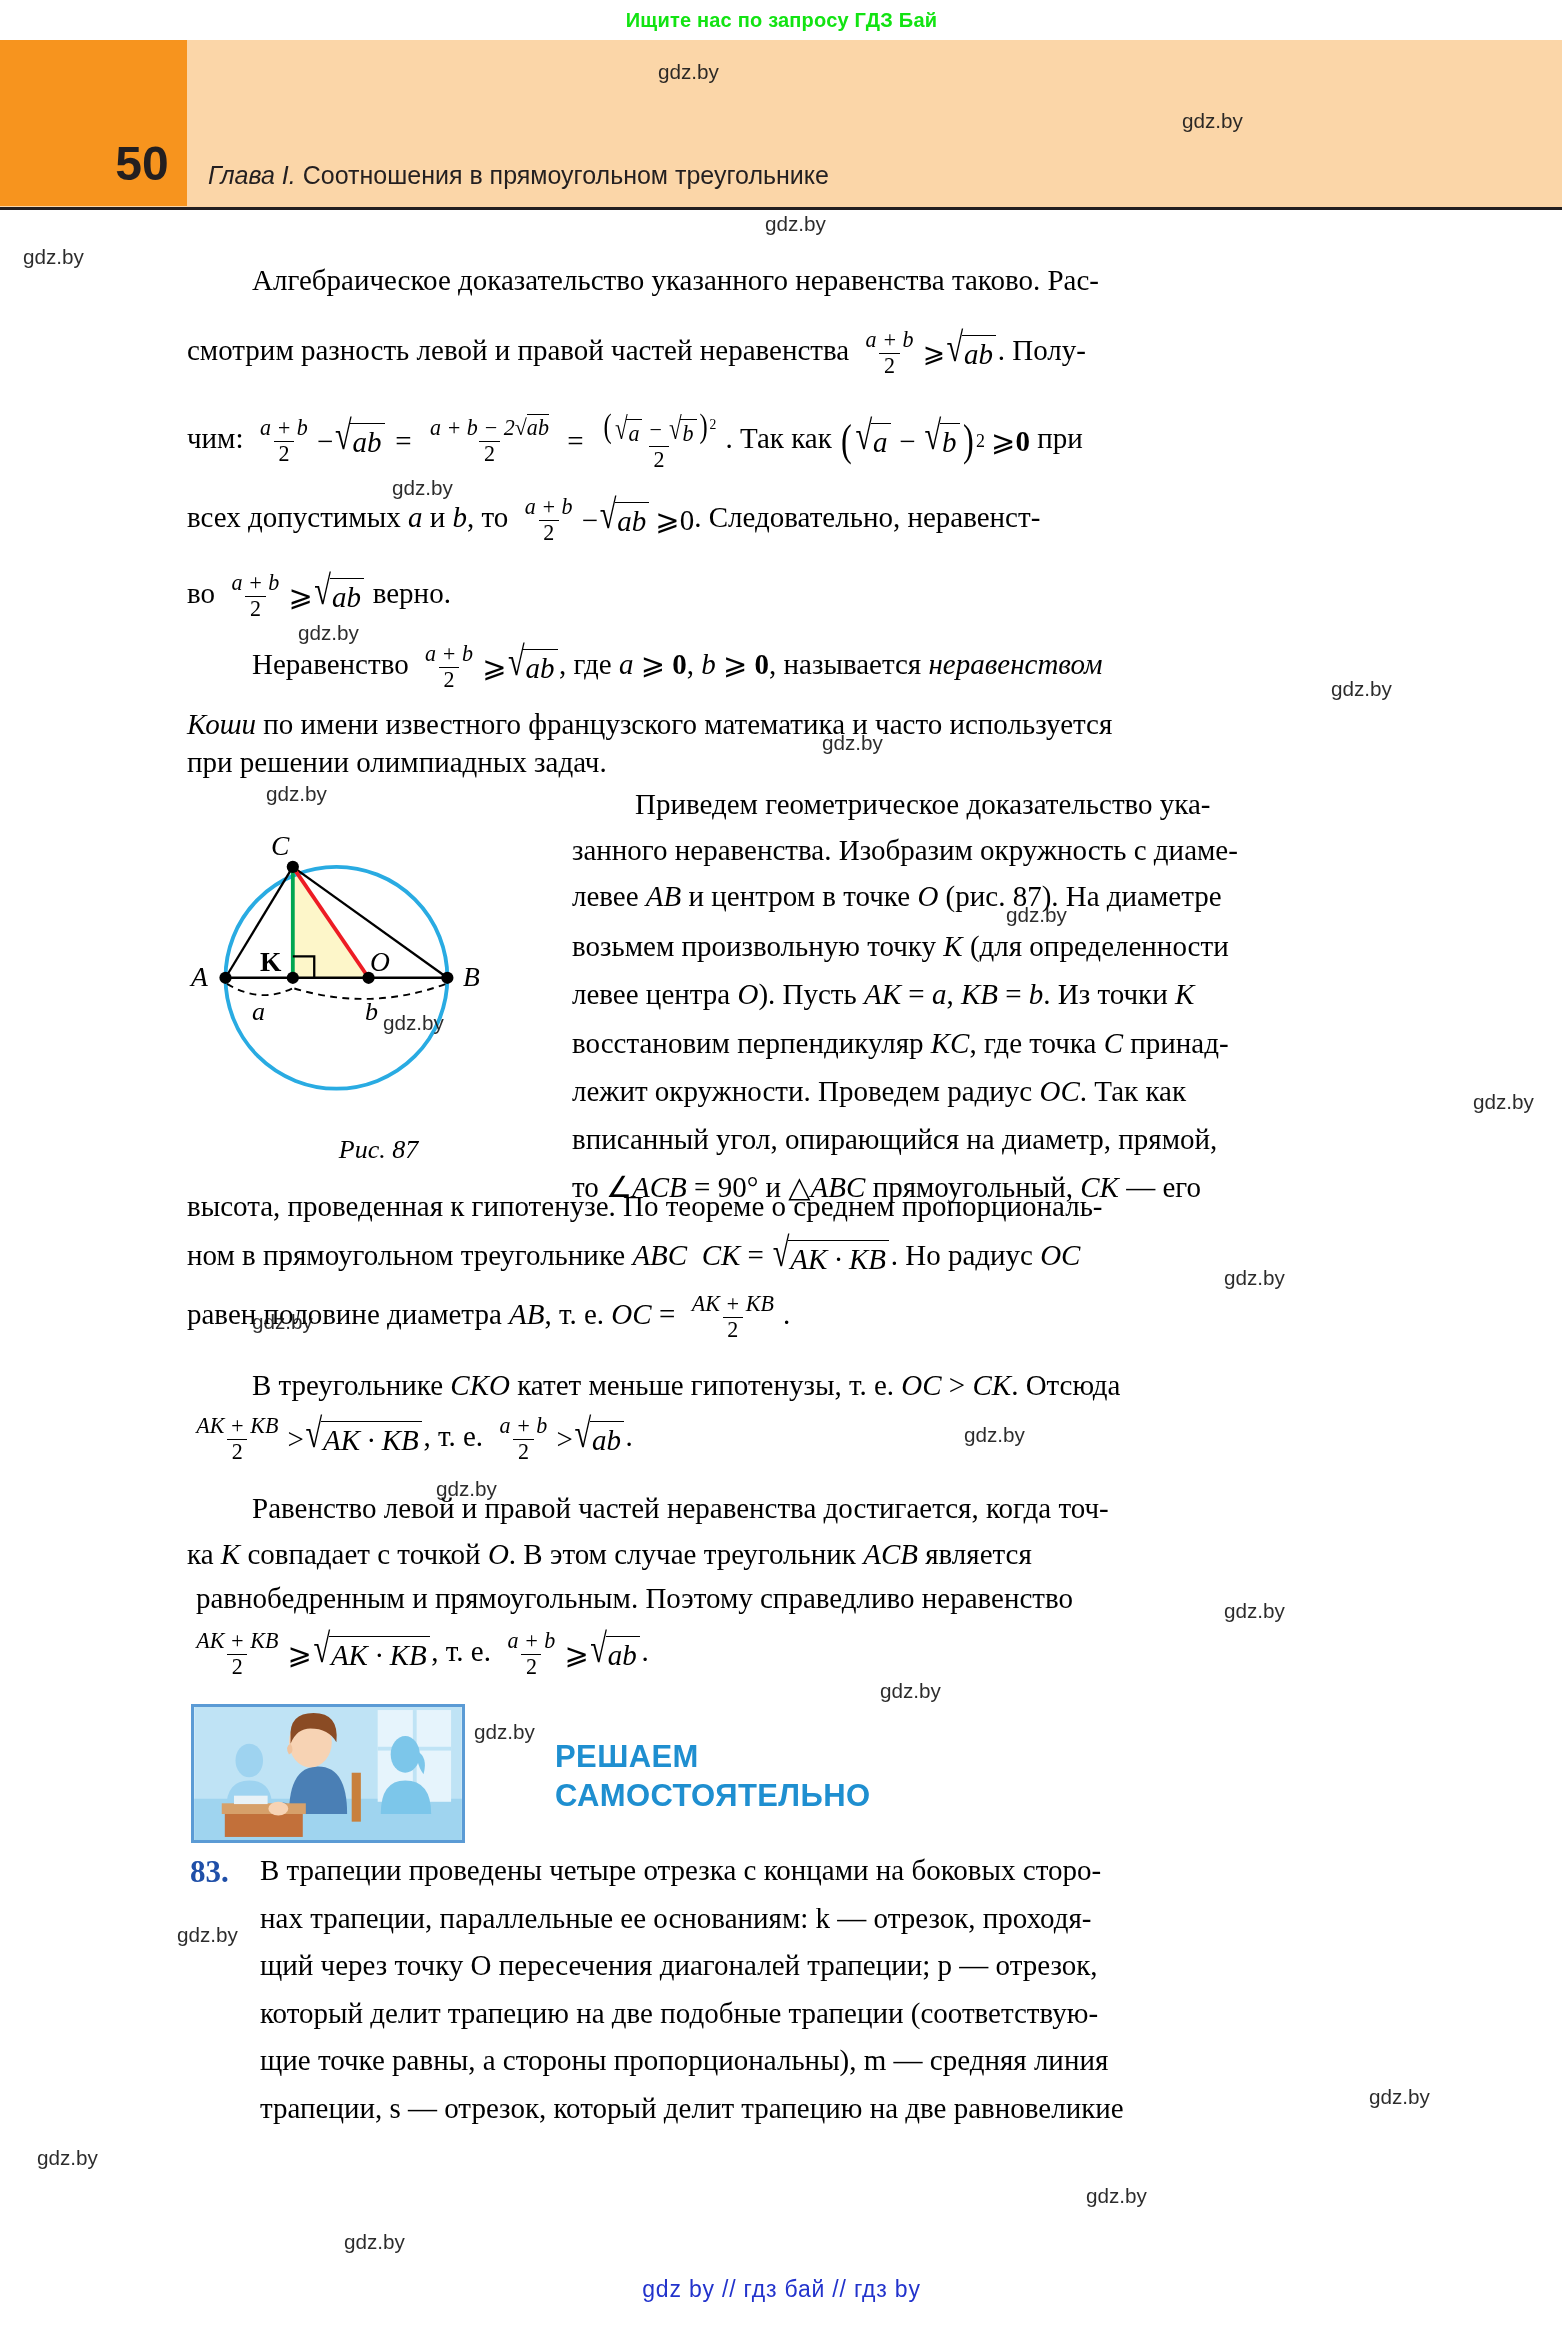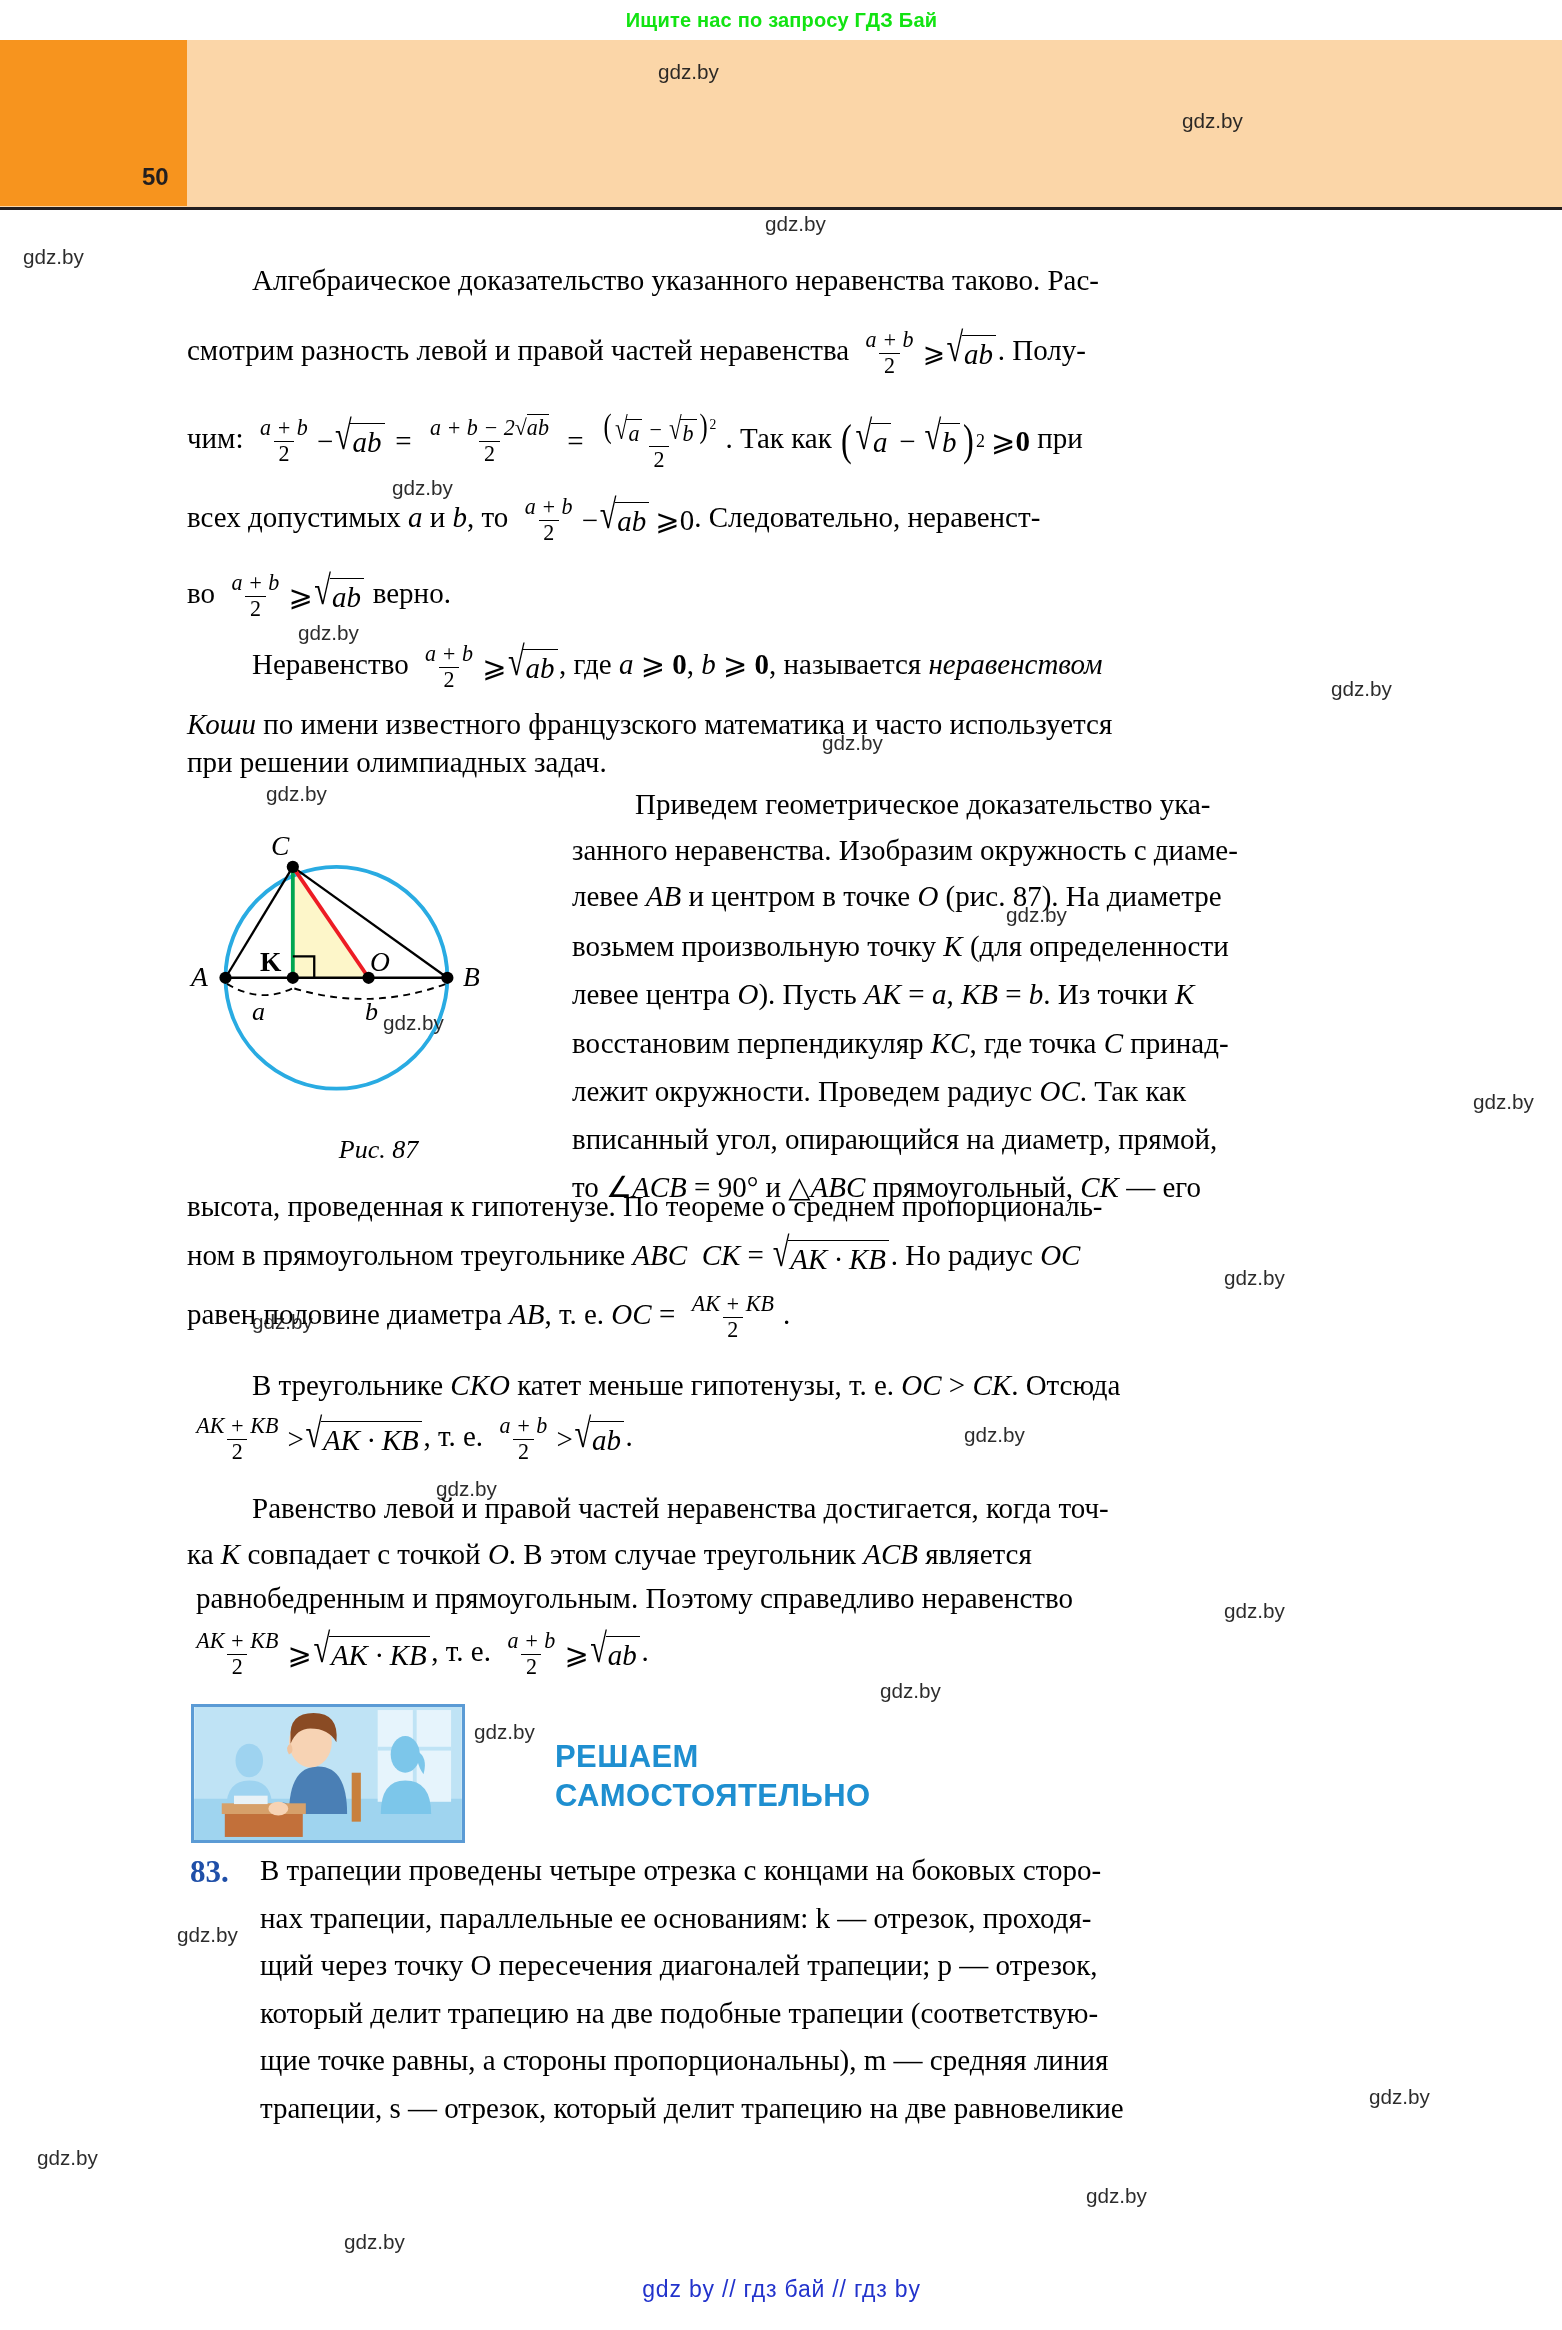--- a/index.html
+++ b/index.html
@@ -29,21 +29,21 @@
   }
   .header-tab{
     position:absolute;left:0;top:0;width:187px;height:166px;
     background:#f7941e;
   }
   .page-number{
     position:absolute;left:0;top:0;width:187px;height:166px;
     display:flex;align-items:flex-end;justify-content:flex-end;
     padding-bottom:15.3px;padding-right:18.4px;box-sizing:border-box;
     font-family:"Liberation Sans",sans-serif;
-    font-weight:700;font-size:24px;color:#231f20;
+    font-weight:700;font-size:48px;color:#231f20;
   }
   .chapter-title{
     position:absolute;left:208px;bottom:17px;
     font-family:"Liberation Sans",sans-serif;
     font-size:25px;color:#231f20;white-space:nowrap;
   }
   .chapter-title .ital{font-style:italic;}
 
   
   .txt{
@@ -117,20 +117,23 @@
   }
 </style>
 </head>
 <body>
 
 <div class="promo">Ищите нас по запросу ГДЗ Бай</div>
 
 <div class="header-band">
   <div class="header-tab"></div>
   <div class="page-number">50</div>
+  <div class="chapter-title">
+    <span class="ital">Глава I.</span><span> Соотношения в прямоугольном треугольнике</span>
+  </div>
 </div>
 
 <div class="txt" style="left:252px;top:264px;">Алгебраическое  доказательство  указанного  неравенства  таково.  Рас-</div>
 
 <div class="txt" style="left:187px;top:329px;">
   <span>смотрим  разность  левой  и  правой  частей  неравенства</span>
   <span class="mrow">
     <span class="frac">
         <span class="num">a&nbsp;+&nbsp;b</span>
         <span class="den">2</span>

